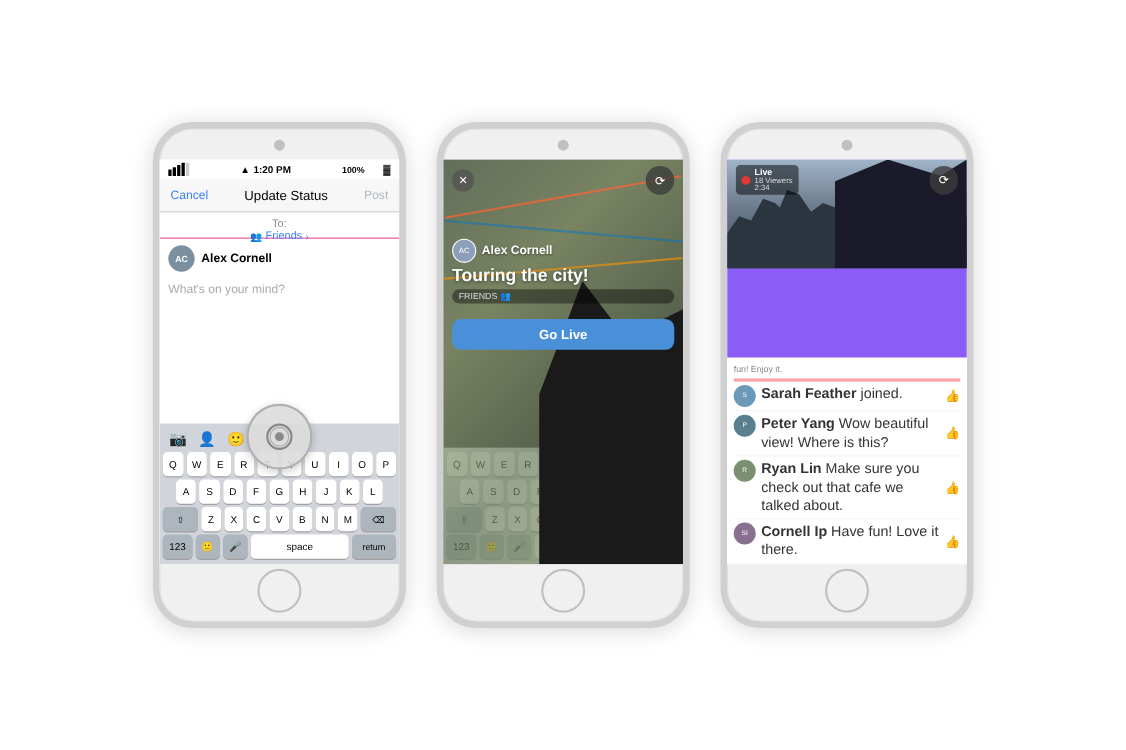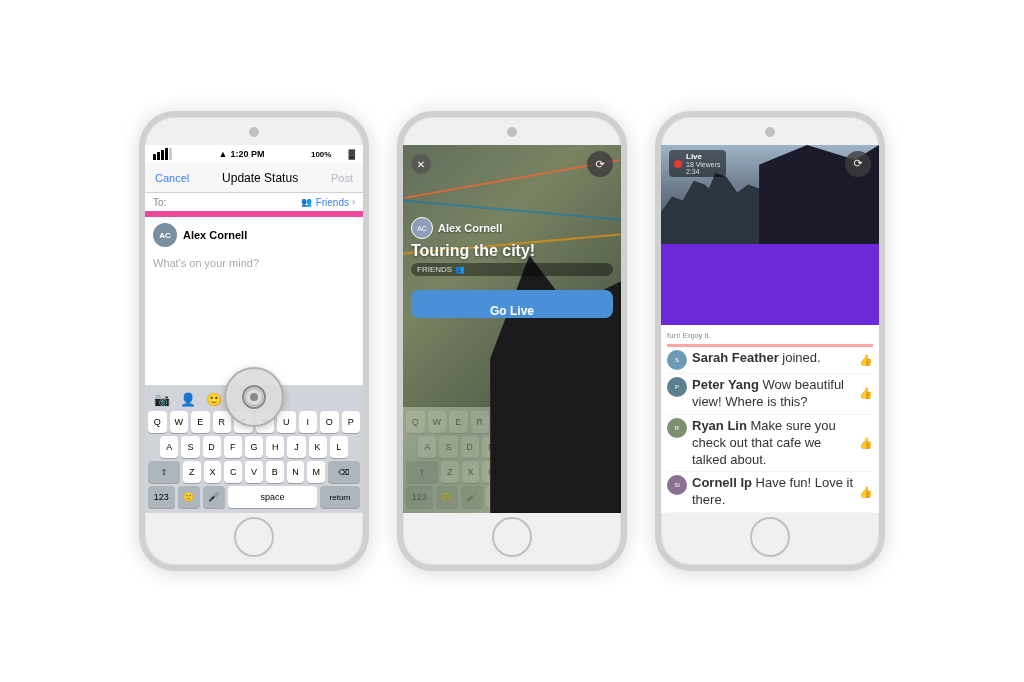--- a/index.html
+++ b/index.html
@@ -95,22 +95,23 @@
     }
     .nav-cancel { color: #3b82f6; font-size: 11px; }
     .nav-title { font-weight: 400; font-size: 12px; color: #000; }
     .nav-post { color: #b0b8c8; font-size: 11px; }
 
     .friends-bar {
       display: flex;
       align-items: center;
       justify-content: space-between;
       padding: 5px 8px;
-      border-bottom: 6px solid #ec4899;
+      border-bottom: 1px solid #ec4899;
       height: 24px;
+      flex-direction: column;
     }
     .friends-bar .to-label { color: #888; font-size: 10px; }
     .friends-bar .friends-btn {
       display: flex; align-items: center; gap: 3px;
       color: #3b82f6; font-size: 10px;
     }
     .friends-bar .chevron { font-size: 9px; color: #3b82f6; }
 
     .user-row {
       display: flex;
@@ -313,31 +314,31 @@
     }
 
     .go-live-btn {
       position: relative;
       z-index: 2;
       margin: 10px 8px 6px;
       background: #4a90d9;
       border-radius: 8px;
       height: 28px;
       display: flex;
-      align-items: flex-end;
+      align-items: center;
       justify-content: center;
       color: #fff;
       font-size: 12px;
       font-weight: 600;
     }
 
     
     .phone3-screen {
       flex: 1;
-      background: #6d28d9;
+      background: #8b5cf6;
       position: relative;
       overflow: hidden;
       display: flex;
       flex-direction: column;
     }
     .city-bg {
       position: absolute;
       top: 0; left: 0; right: 0;
       height: 55%;
       background: linear-gradient(180deg, #a0b4c8 0%, #708090 40%, #3a4a5a 100%);

